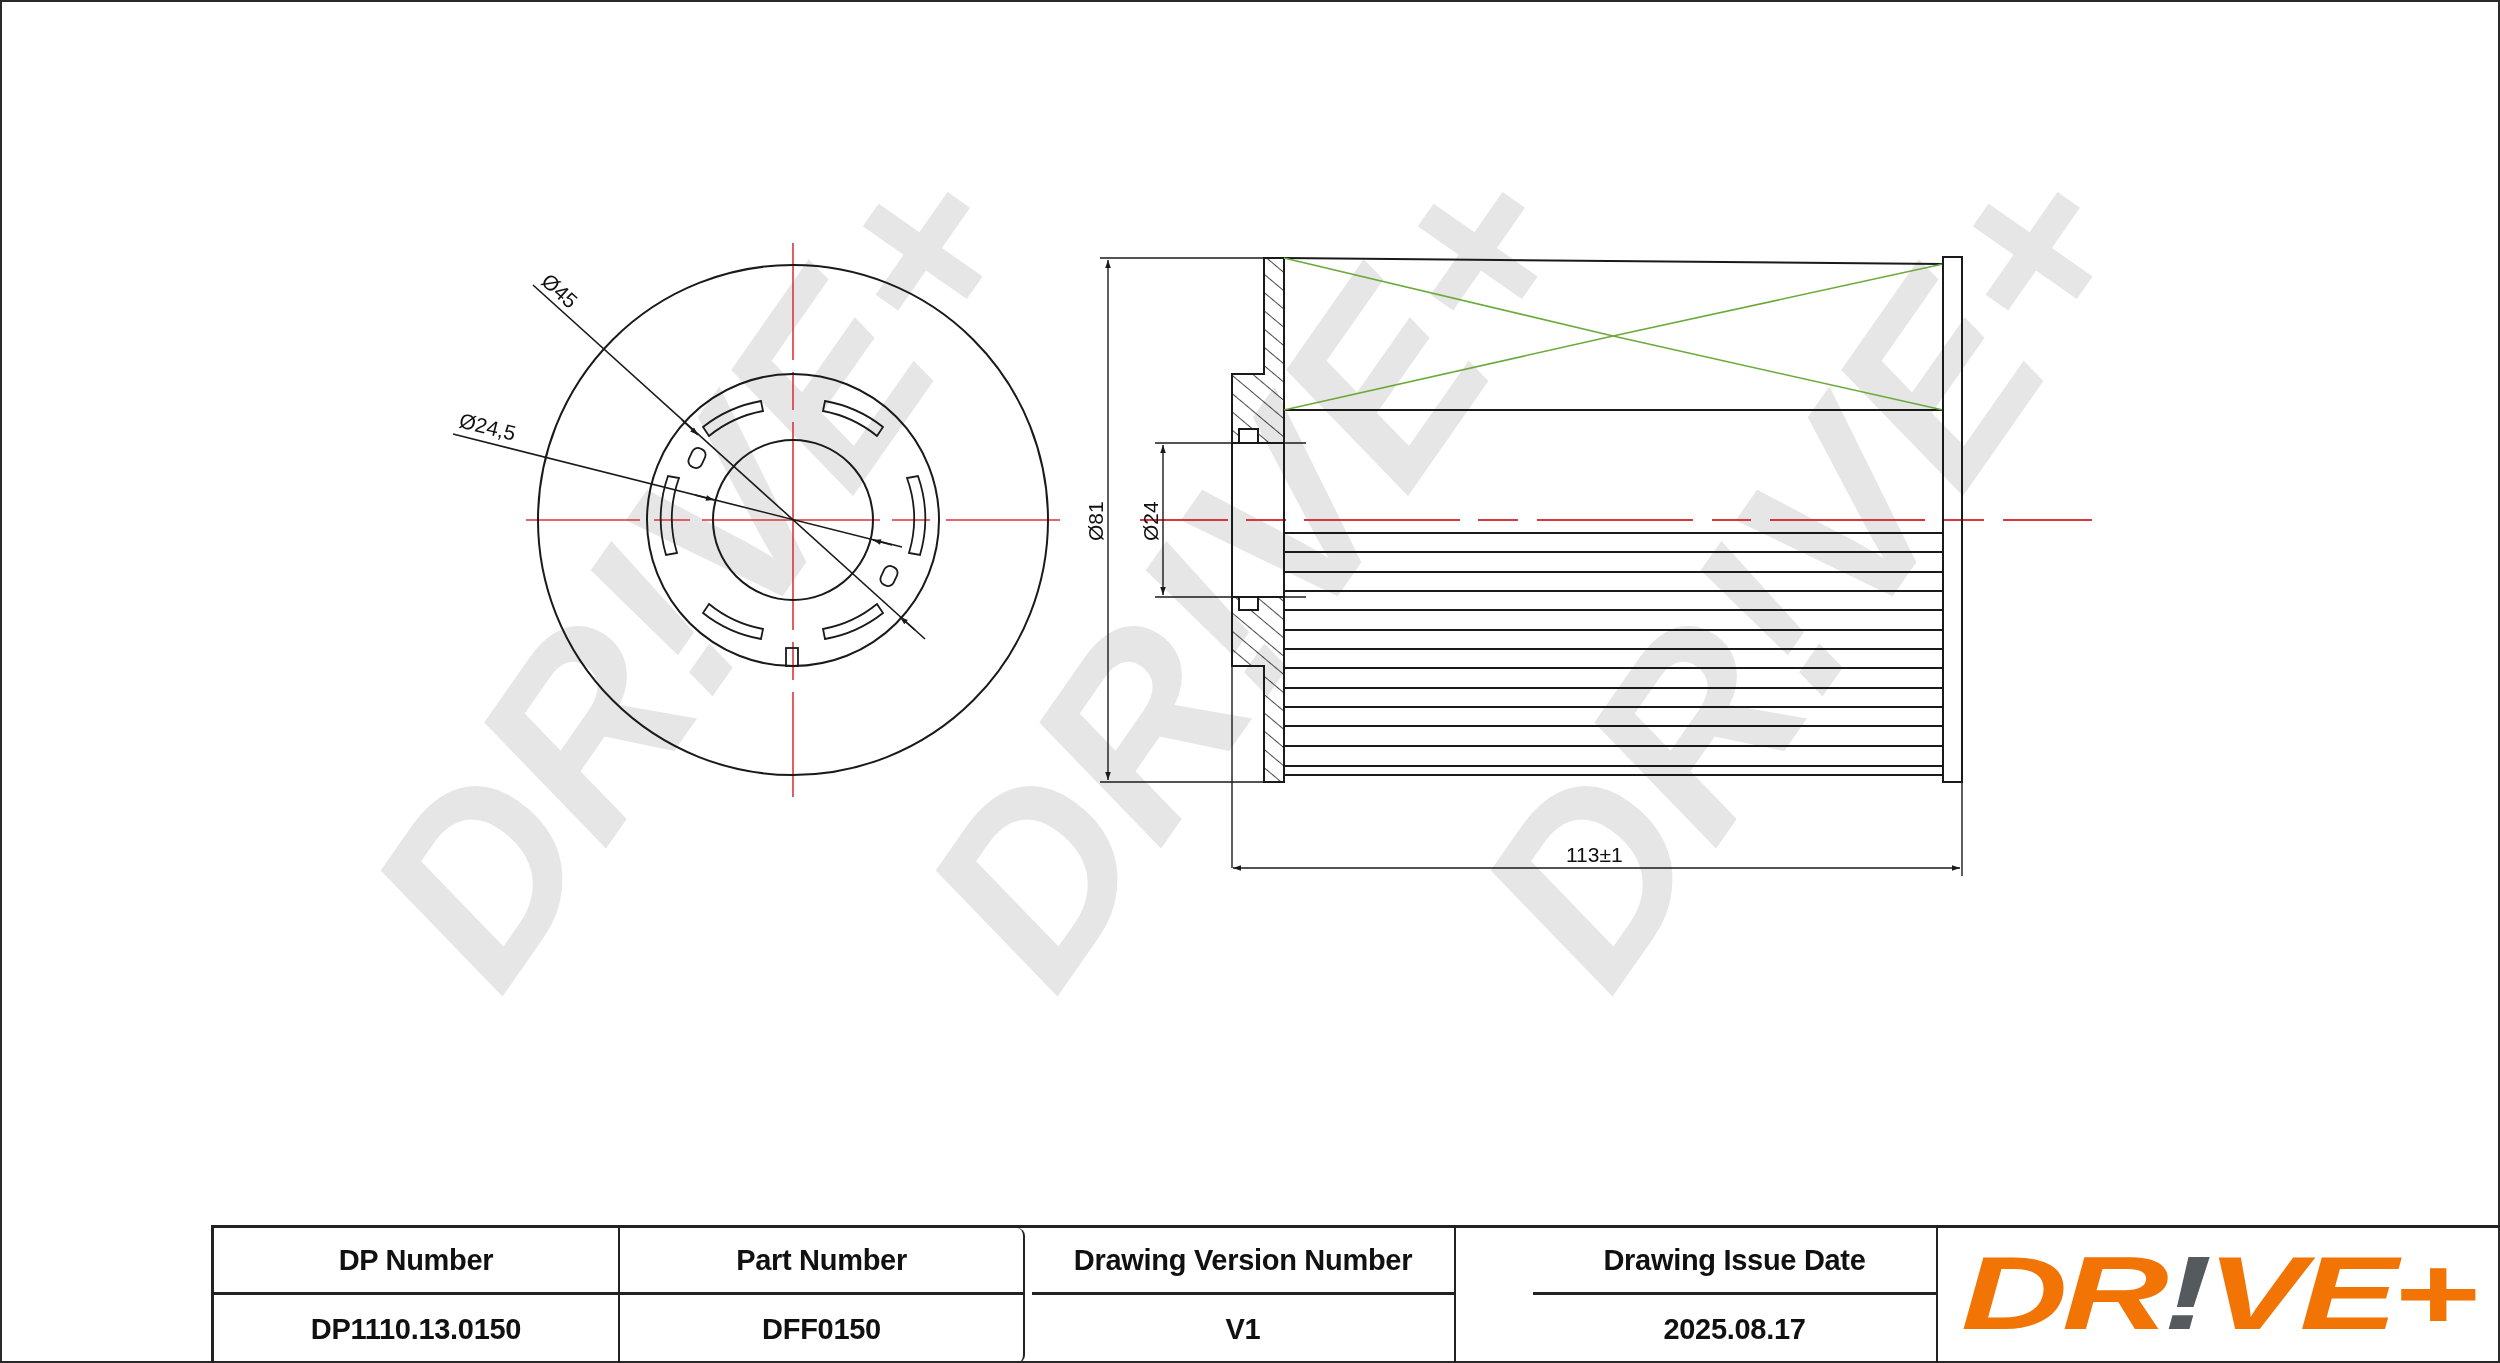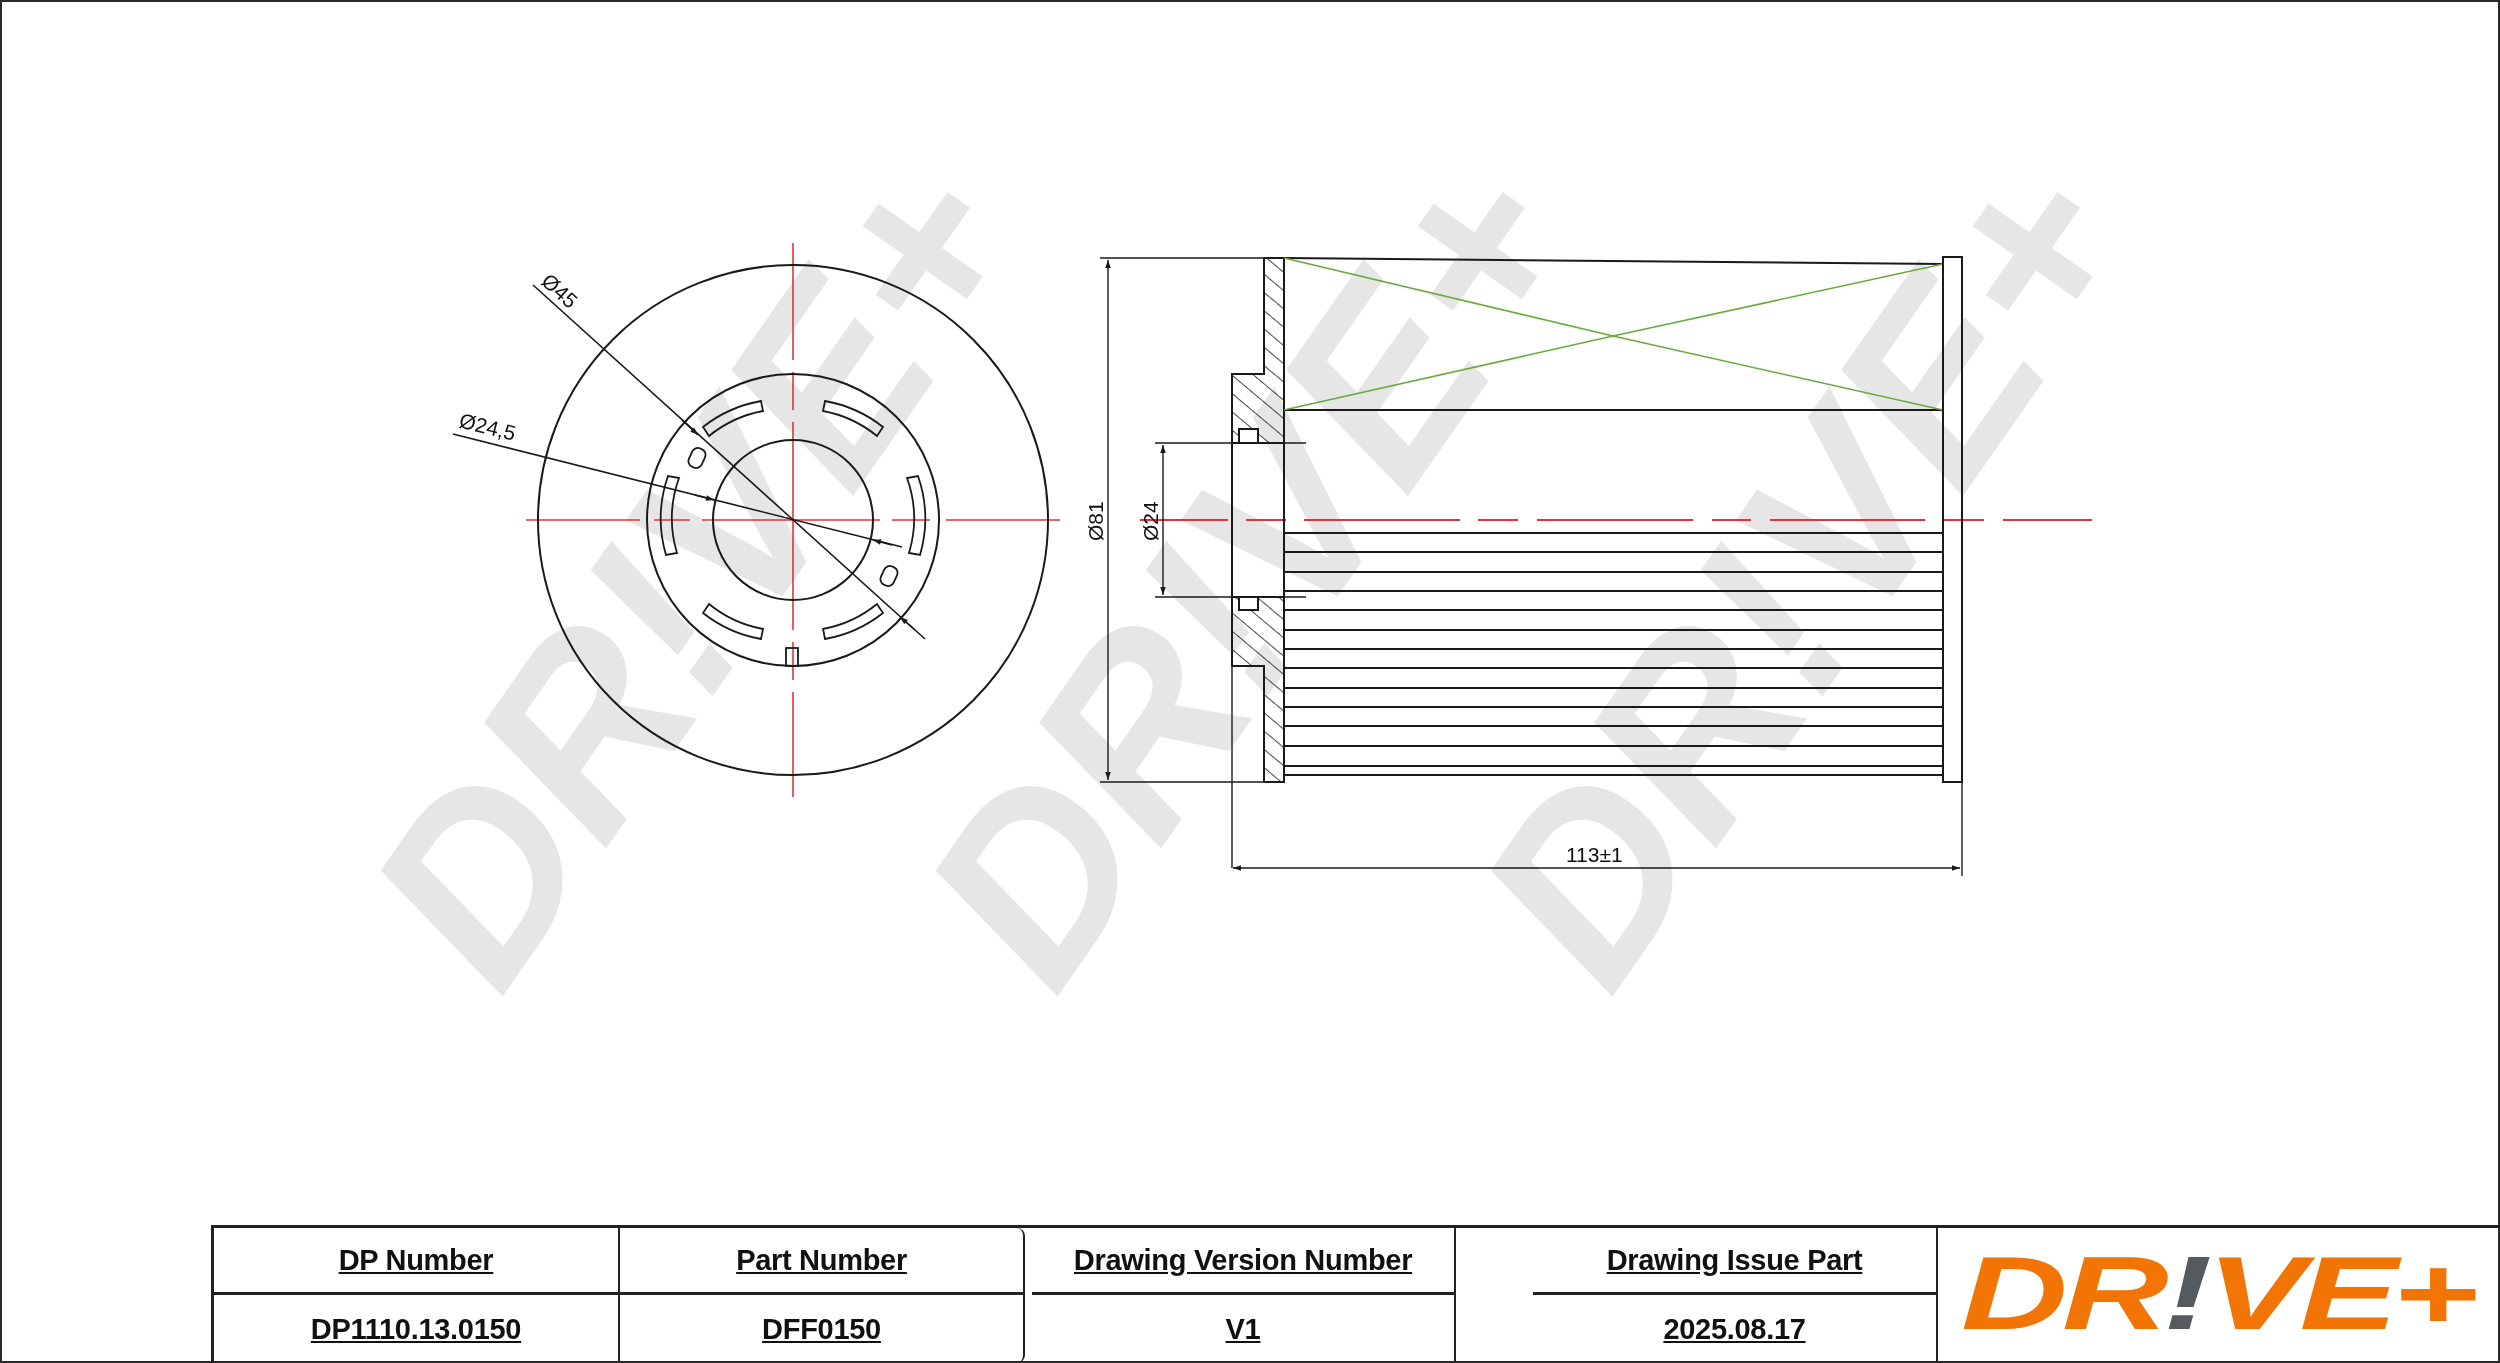--- a/index.html
+++ b/index.html
@@ -7,21 +7,21 @@
          font-family: "Liberation Sans", "DejaVu Sans", sans-serif; }
   #page { position: absolute; left: 0; top: 0; width: 2500px; height: 1363px;
           box-sizing: border-box; border: 2px solid #2a2a2a; background: #fff; }
   svg#drawing { position: absolute; left: 0; top: 0; }
   .dimtext { font-family: "Liberation Sans", "DejaVu Sans", sans-serif; font-size: 21px; fill: #111; }
   #title-block { position: absolute; left: 211px; top: 1225px; width: 2289px; height: 138px;
                  box-sizing: border-box; border-top: 3px solid #222; border-left: 3px solid #222; }
   .tb-col { position: absolute; top: 0; height: 100%; box-sizing: border-box; border-right: 2px solid #222; }
   .tb-cell { position: absolute; left: 0; width: 100%; display: flex; align-items: center;
              justify-content: center; font-weight: bold; font-size: 29px; color: #111;
-             font-family: "Liberation Sans", "DejaVu Sans", sans-serif; letter-spacing: -0.3px; text-decoration: underline; }
+             font-family: "Liberation Sans", "DejaVu Sans", sans-serif; letter-spacing: -0.3px; }
   .tb-head { top: 0; height: 67px; border-bottom: 3px solid #222; box-sizing: border-box; }
   .tb-val { top: 67px; height: 68px; }
   .tb-logo { position: absolute; top: 0; height: 100%; display: flex; align-items: center; justify-content: center; }
 </style>
 </head>
 <body>
 
 <div id="page"></div>
 
 <svg id="drawing" width="2500" height="1363" viewBox="0 0 2500 1363" xmlns="http://www.w3.org/2000/svg">
@@ -155,21 +155,21 @@
   </div>
   <div class="tb-col" style="left:406px; width:405px;border-radius:8px;">
     <div class="tb-cell tb-head">Part Number</div>
     <div class="tb-cell tb-val">DFF0150</div>
   </div>
   <div class="tb-col" style="left:818px; width:424px;">
     <div class="tb-cell tb-head">Drawing Version Number</div>
     <div class="tb-cell tb-val">V1</div>
   </div>
   <div class="tb-col" style="left:1319px; width:405px;">
-    <div class="tb-cell tb-head">Drawing Issue Part</div>
+    <div class="tb-cell tb-head">Drawing Issue Date</div>
     <div class="tb-cell tb-val">2025.08.17</div>
   </div>
   <div class="tb-logo" style="left:1724px; width:565px;">
     <svg width="520" height="90" viewBox="0 0 520 90">
       <text x="0" y="78" font-family="Liberation Sans, DejaVu Sans, sans-serif" font-weight="bold" font-style="italic" font-size="104" letter-spacing="-4" textLength="512" lengthAdjust="spacingAndGlyphs">
         <tspan fill="#f27405">DR</tspan><tspan fill="#555a5f">!</tspan><tspan fill="#f27405">VE+</tspan>
       </text>
     </svg>
   </div>
 </div>

